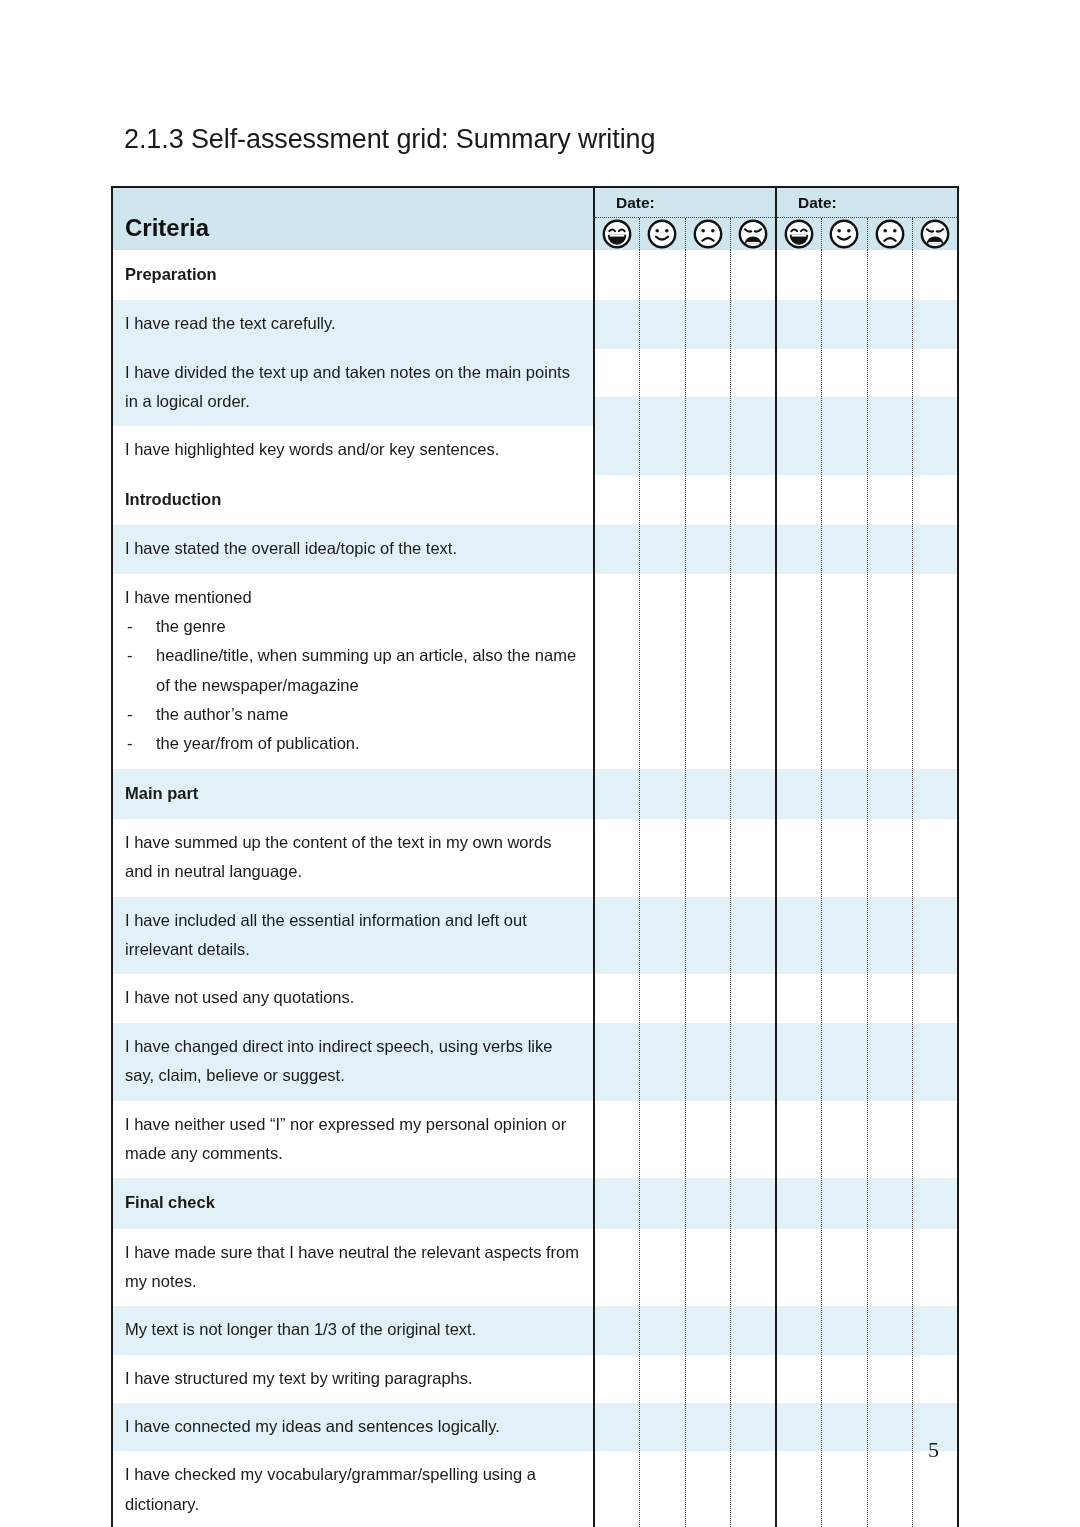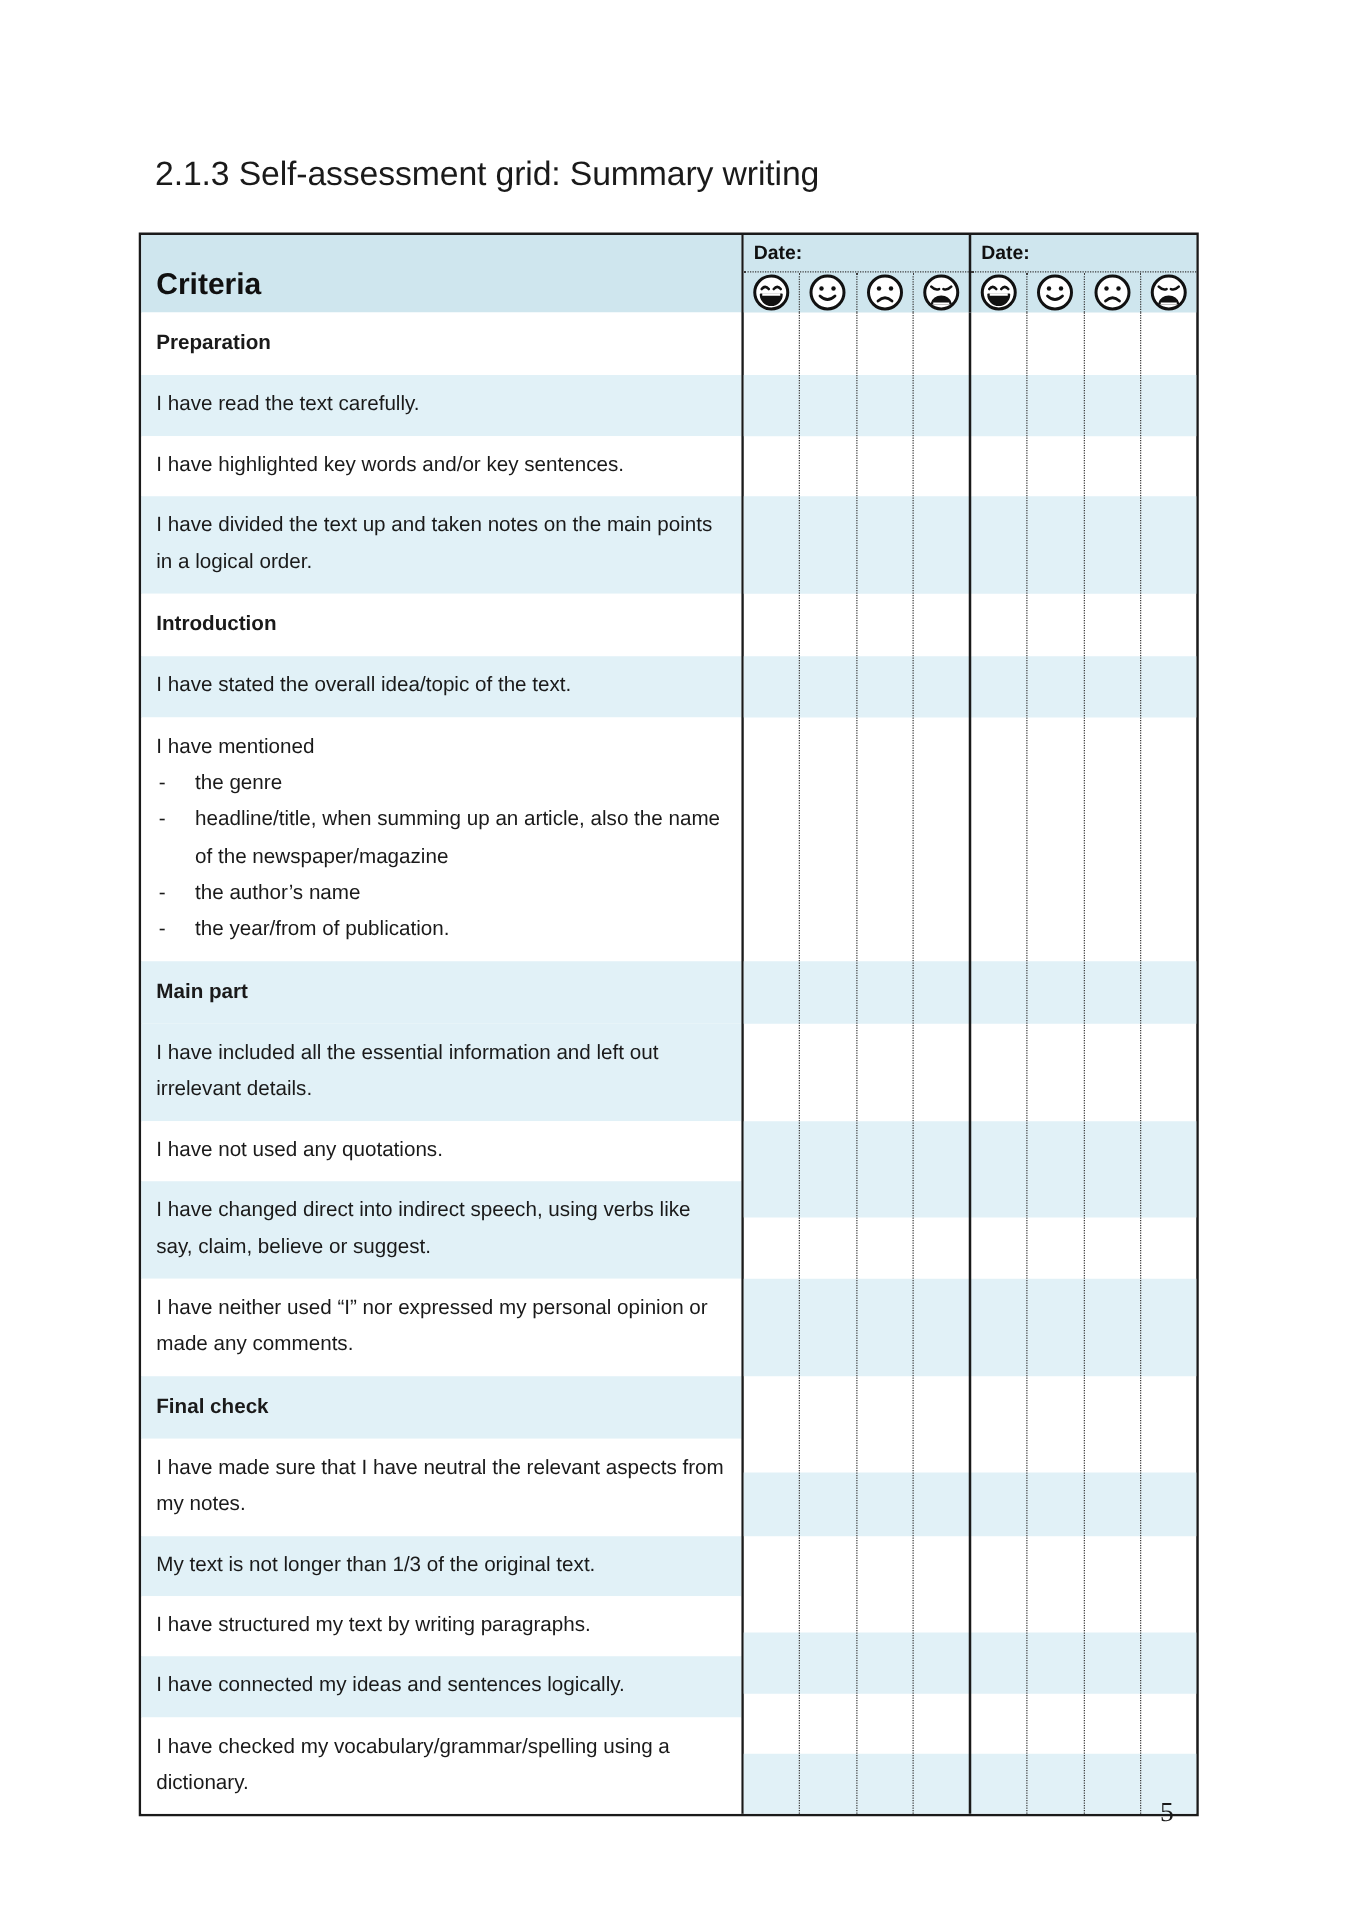--- a/index.html
+++ b/index.html
@@ -112,21 +112,21 @@
     flex: 1 1 0;
     display: flex;
     flex-direction: column;
     box-sizing: border-box;
   }
   .date-group-head.sep { border-left: 2px solid #1a1a1a; }
   .date-label {
     height: 32px;
     display: flex;
     align-items: center;
-    padding-left: 8px;
+    padding-left: 21px;
     font-size: 15.5px;
     font-weight: bold;
     color: #101010;
     border-bottom: 1px dotted #3c3c3c;
     box-sizing: border-box;
   }
   .face-strip {
     flex: 1 1 auto;
     display: flex;
     flex-direction: row;
@@ -193,34 +193,35 @@
   <div class="grid">
     <div class="grid-inner">
 
       <div class="criteria-col">
         <div class="crit-head">
           <span class="crit-head-label">Criteria</span>
         </div>
         <div id="criteria-rows">
             <div class="crit-row plain section">Preparation</div>
             <div class="crit-row shade">I have read the text carefully.</div>
+            <div class="crit-row shade">I have divided the text up and taken notes on the main points in a logical order.</div>
             <div class="crit-row plain">I have highlighted key words and/or key sentences.</div>
-            <div class="crit-row shade">I have divided the text up and taken notes on the main points in a logical order.</div>
             <div class="crit-row plain section">Introduction</div>
             <div class="crit-row shade">I have stated the overall idea/topic of the text.</div>
             <div class="crit-row plain">
               <div>I have mentioned</div>
               <ul class="crit-list">
                 <li><span class="dash">-</span><span>the genre</span></li>
                 <li><span class="dash">-</span><span>headline/title, when summing up an article, also the name of the newspaper/magazine</span></li>
                 <li><span class="dash">-</span><span>the author’s name</span></li>
                 <li><span class="dash">-</span><span>the year/from of publication.</span></li>
               </ul>
             </div>
             <div class="crit-row shade section">Main part</div>
+            <div class="crit-row plain">I have summed up the content of the text in my own words and in neutral language.</div>
             <div class="crit-row shade">I have included all the essential information and left out irrelevant details.</div>
             <div class="crit-row plain">I have not used any quotations.</div>
             <div class="crit-row shade">I have changed direct into indirect speech, using verbs like say, claim, believe or suggest.</div>
             <div class="crit-row plain">I have neither used “I” nor expressed my personal opinion or made any comments.</div>
             <div class="crit-row shade section">Final check</div>
             <div class="crit-row plain">I have made sure that I have neutral the relevant aspects from my notes.</div>
             <div class="crit-row shade">My text is not longer than 1/3 of the original text.</div>
             <div class="crit-row plain">I have structured my text by writing paragraphs.</div>
             <div class="crit-row shade">I have connected my ideas and sentences logically.</div>
             <div class="crit-row plain">I have checked my vocabulary/grammar/spelling using a dictionary.</div>

